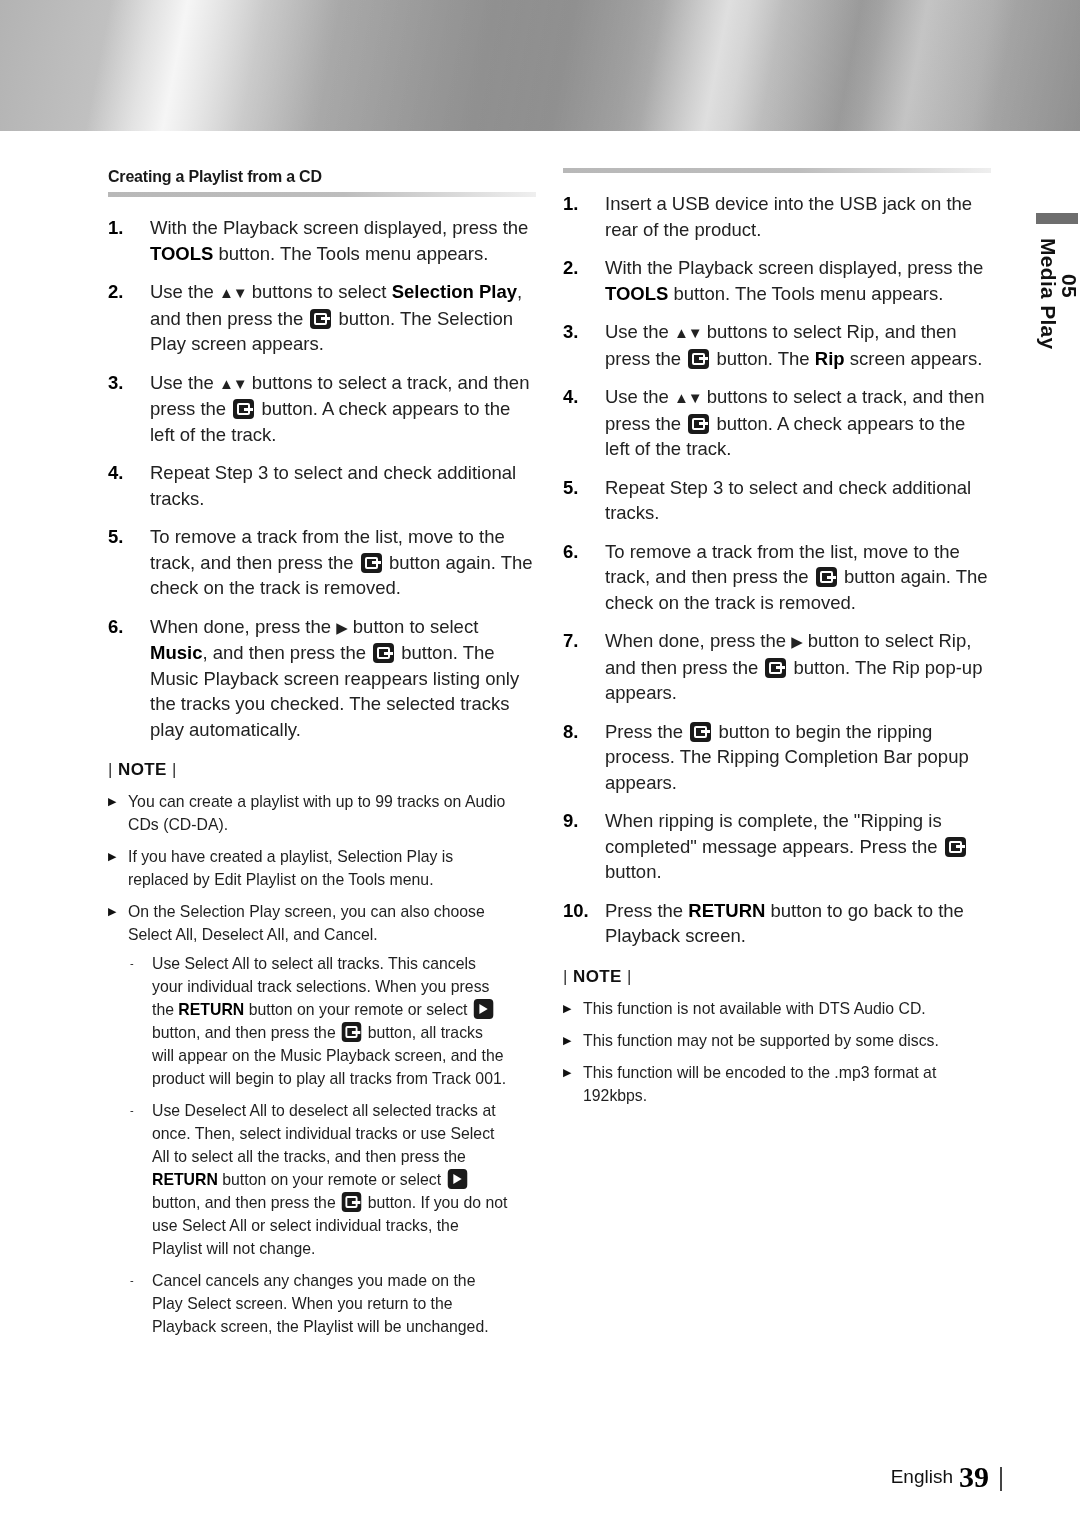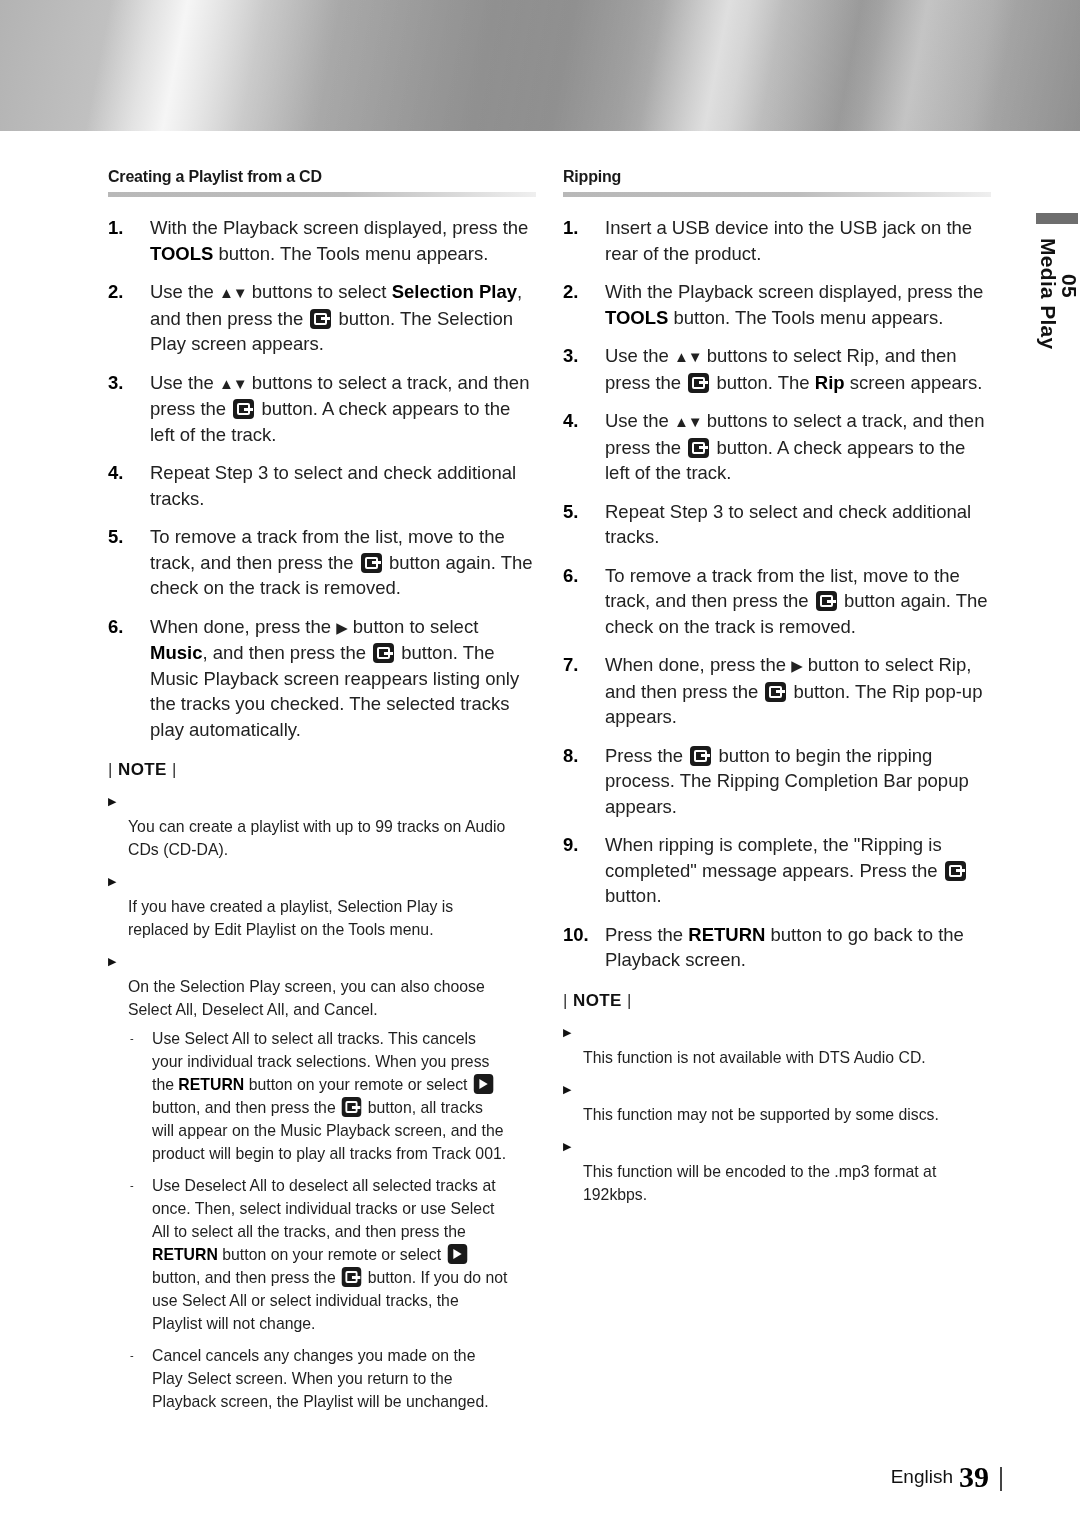--- a/index.html
+++ b/index.html
@@ -165,21 +165,21 @@
     color: #1f1f1f;
     font-stretch: condensed;
     transform-origin: left top;
   }
   ul.notes > li .mk {
     flex: 0 0 20px;
     font-size: 11px;
     line-height: 23px;
     color: #111;
   }
-  ul.notes > li .txt { flex: 1 1 auto; margin-top: 25px; }
+  ul.notes > li .txt { flex: 1 1 auto; }
 
   
   ul.subnotes { list-style: none; margin: 6px 0 0 0; padding: 0; }
   ul.subnotes > li {
     display: flex;
     font-size: 17px;
     line-height: 23px;
     margin-bottom: 9px;
     color: #1f1f1f;
   }
@@ -286,21 +286,20 @@
           <li>
             <span class="mk">-</span>
             <span><span class="cond">Cancel cancels any changes you made on the Play Select screen. When you return to the Playback screen, the Playlist will be unchanged.</span></span>
           </li>
         </ul>
       </li>
     </ul>
 </div>
 
 <div class="column" id="col-right">
-  <h2 class="sec-title">Ripping</h2>
   <div class="rule"></div>
   <ol class="steps">
       <li>
         <span class="num">1.</span>
         <span class="body">Insert a USB device into the USB jack on the rear of the product.</span>
       </li>
       <li>
         <span class="num">2.</span>
         <span class="body">With the Playback screen displayed, press the <b>TOOLS</b> button. The Tools menu appears.</span>
       </li>

